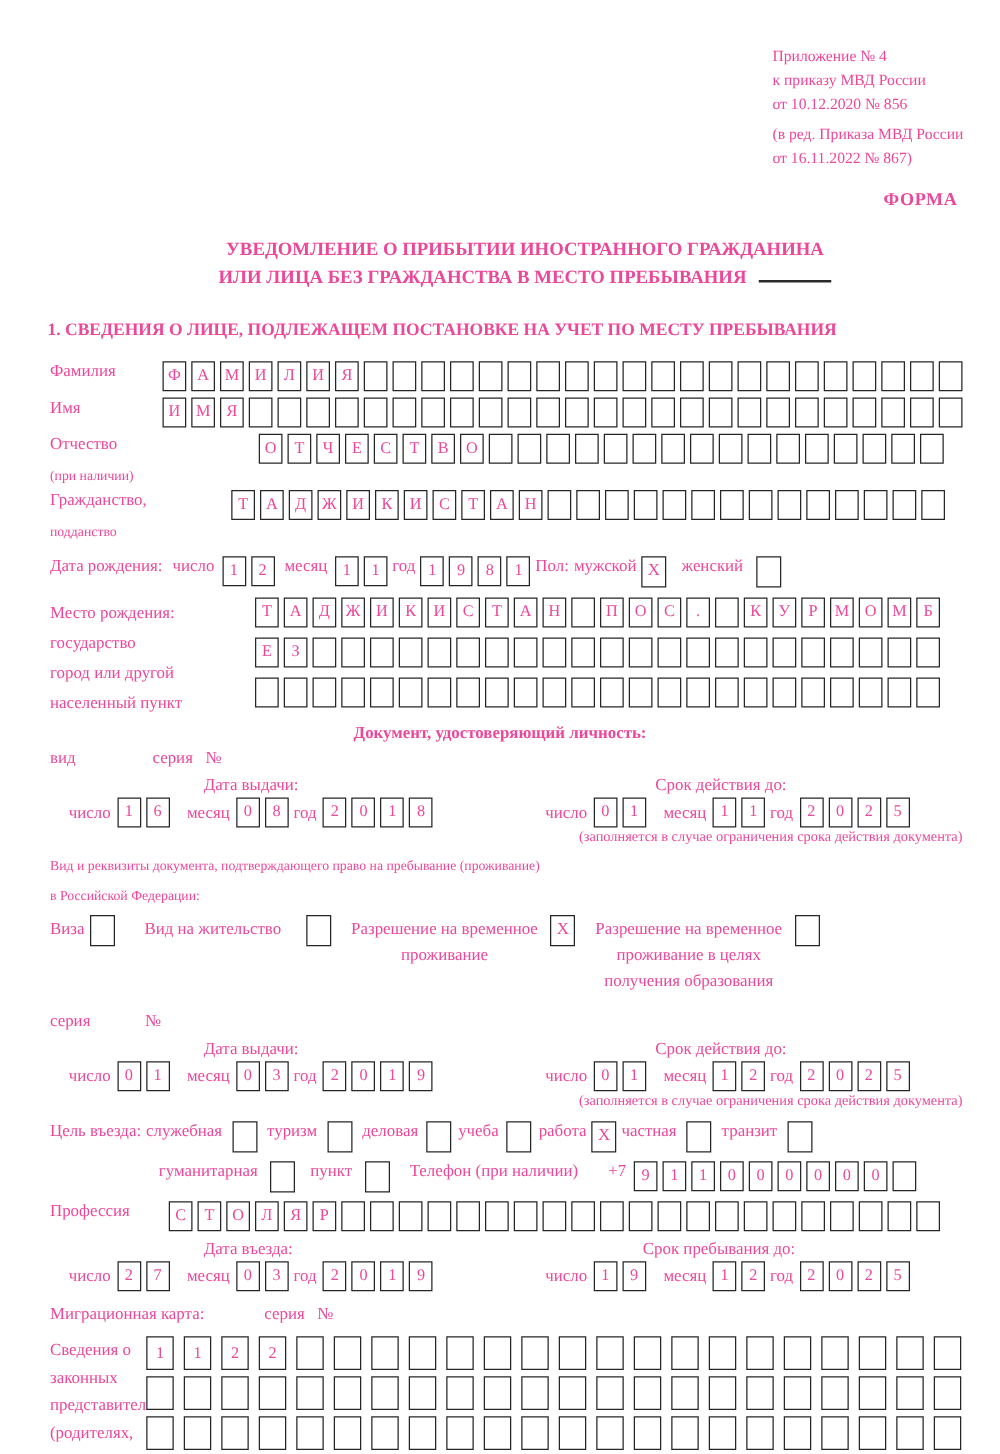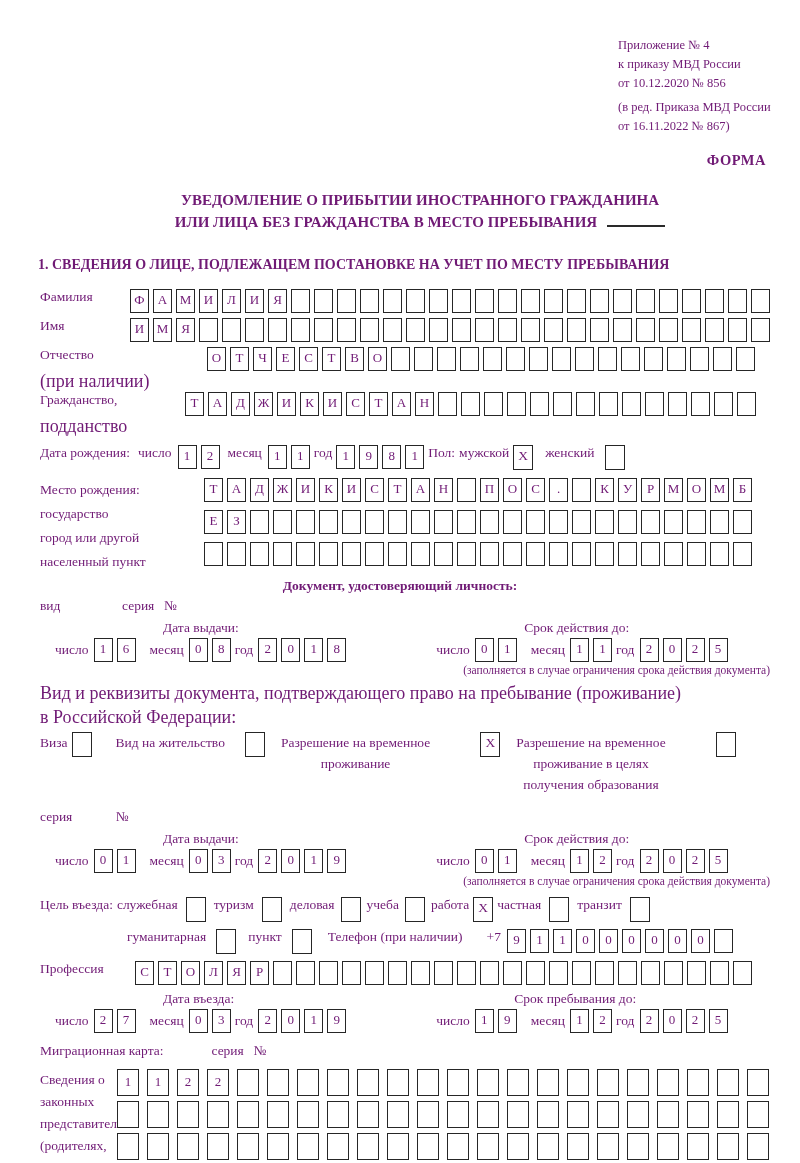--- a/index.html
+++ b/index.html
@@ -1,49 +1,49 @@
 <!DOCTYPE html>
 <html><head>
 <meta charset="utf-8">
 <style>
   html,body{margin:0;padding:0;background:#fff;}
   .page{position:relative;width:800px;height:1163px;background:#fff;overflow:hidden;
-        font-family:"Liberation Serif", serif;color:#701a75;}
+        font-family:"Liberation Serif", serif;color:#ec4899;}
   .hdr{margin:36px 0 0 618px;font-size:12.5px;line-height:19px;}
   .hdr .sub{margin-top:5px;}
   .forma{margin:16px 34px 0 0;text-align:right;font-weight:bold;font-size:14.5px;letter-spacing:.5px;}
   .title{margin:20px 20px 0 60px;text-align:center;font-weight:bold;font-size:15px;line-height:22px;}
   .blank-line{display:inline-block;width:58px;height:13px;border-bottom:2.2px solid #2a2a2a;margin-left:10px;}
   .sec{margin:24px 0 0 38px;font-weight:bold;font-size:14px;}
   .frow{display:flex;align-items:flex-start;margin-left:40px;white-space:nowrap;}
   .lbl{font-size:13.5px;}
   .cell{display:inline-block;box-sizing:border-box;width:19px;height:24px;border:1.7px solid #262626;
         margin-right:4px;text-align:center;font-size:13px;line-height:20px;background:#fff;flex:0 0 auto;}
   .big .cell{width:22px;height:27px;margin-right:8px;line-height:23px;}
   .cb .cell{width:20px;height:25px;margin-right:0;font-size:13.5px;}
   .cells{display:flex;align-items:center;}
-  .subline{margin:1px 0 0 40px;font-size:18px;line-height:18px;}
+  .subline{margin:1px 0 0 40px;font-size:11px;line-height:18px;}
   .bp{display:flex;margin:8px 0 0 40px;}
   .bp-labels{width:164px;font-size:13.5px;line-height:24px;flex:0 0 auto;}
   .bp-rows .cells{margin-bottom:8px;}
   .center-h{margin-top:4px;text-align:center;font-weight:bold;font-size:13.5px;}
   .dates{display:flex;margin-left:55px;margin-top:6px;}
   .dg{white-space:nowrap;}
   .dg .dh{font-size:13.5px;margin-bottom:2px;}
   .dg .dcells{display:flex;align-items:center;}
   .dg .dcells .lbl{margin-right:5px;}
   .note{margin:2px 30px 0 0;text-align:right;font-size:11.5px;padding-left:45px;}
   .cbopt{display:flex;align-items:flex-start;}
   .cbopt .txt{text-align:center;font-size:13.5px;line-height:21px;}
   .cbrow{display:flex;align-items:flex-start;margin:6px 0 0 40px;}
   .repr{display:flex;margin:10px 0 0 40px;}
   .repr-labels{width:77px;font-size:13.5px;line-height:22px;flex:0 0 auto;}
   .repr-rows .cells{margin-bottom:5px;}
   .ml4{margin-left:4px;} .ml6{margin-left:6px;} .ml8{margin-left:8px;} .ml10{margin-left:10px;}
-  .ml12{margin-left:12px;} .ml16{margin-left:16px;gap:40px;} .ml20{margin-left:20px;} .ml24{margin-left:24px;}
+  .ml12{margin-left:12px;} .ml16{margin-left:16px;} .ml20{margin-left:20px;} .ml24{margin-left:24px;}
 </style>
 </head>
 <body>
 
 <div class="page">
 
   <div class="hdr">
     <div>Приложение № 4</div>
     <div>к приказу МВД России</div>
     <div>от 10.12.2020 № 856</div>

